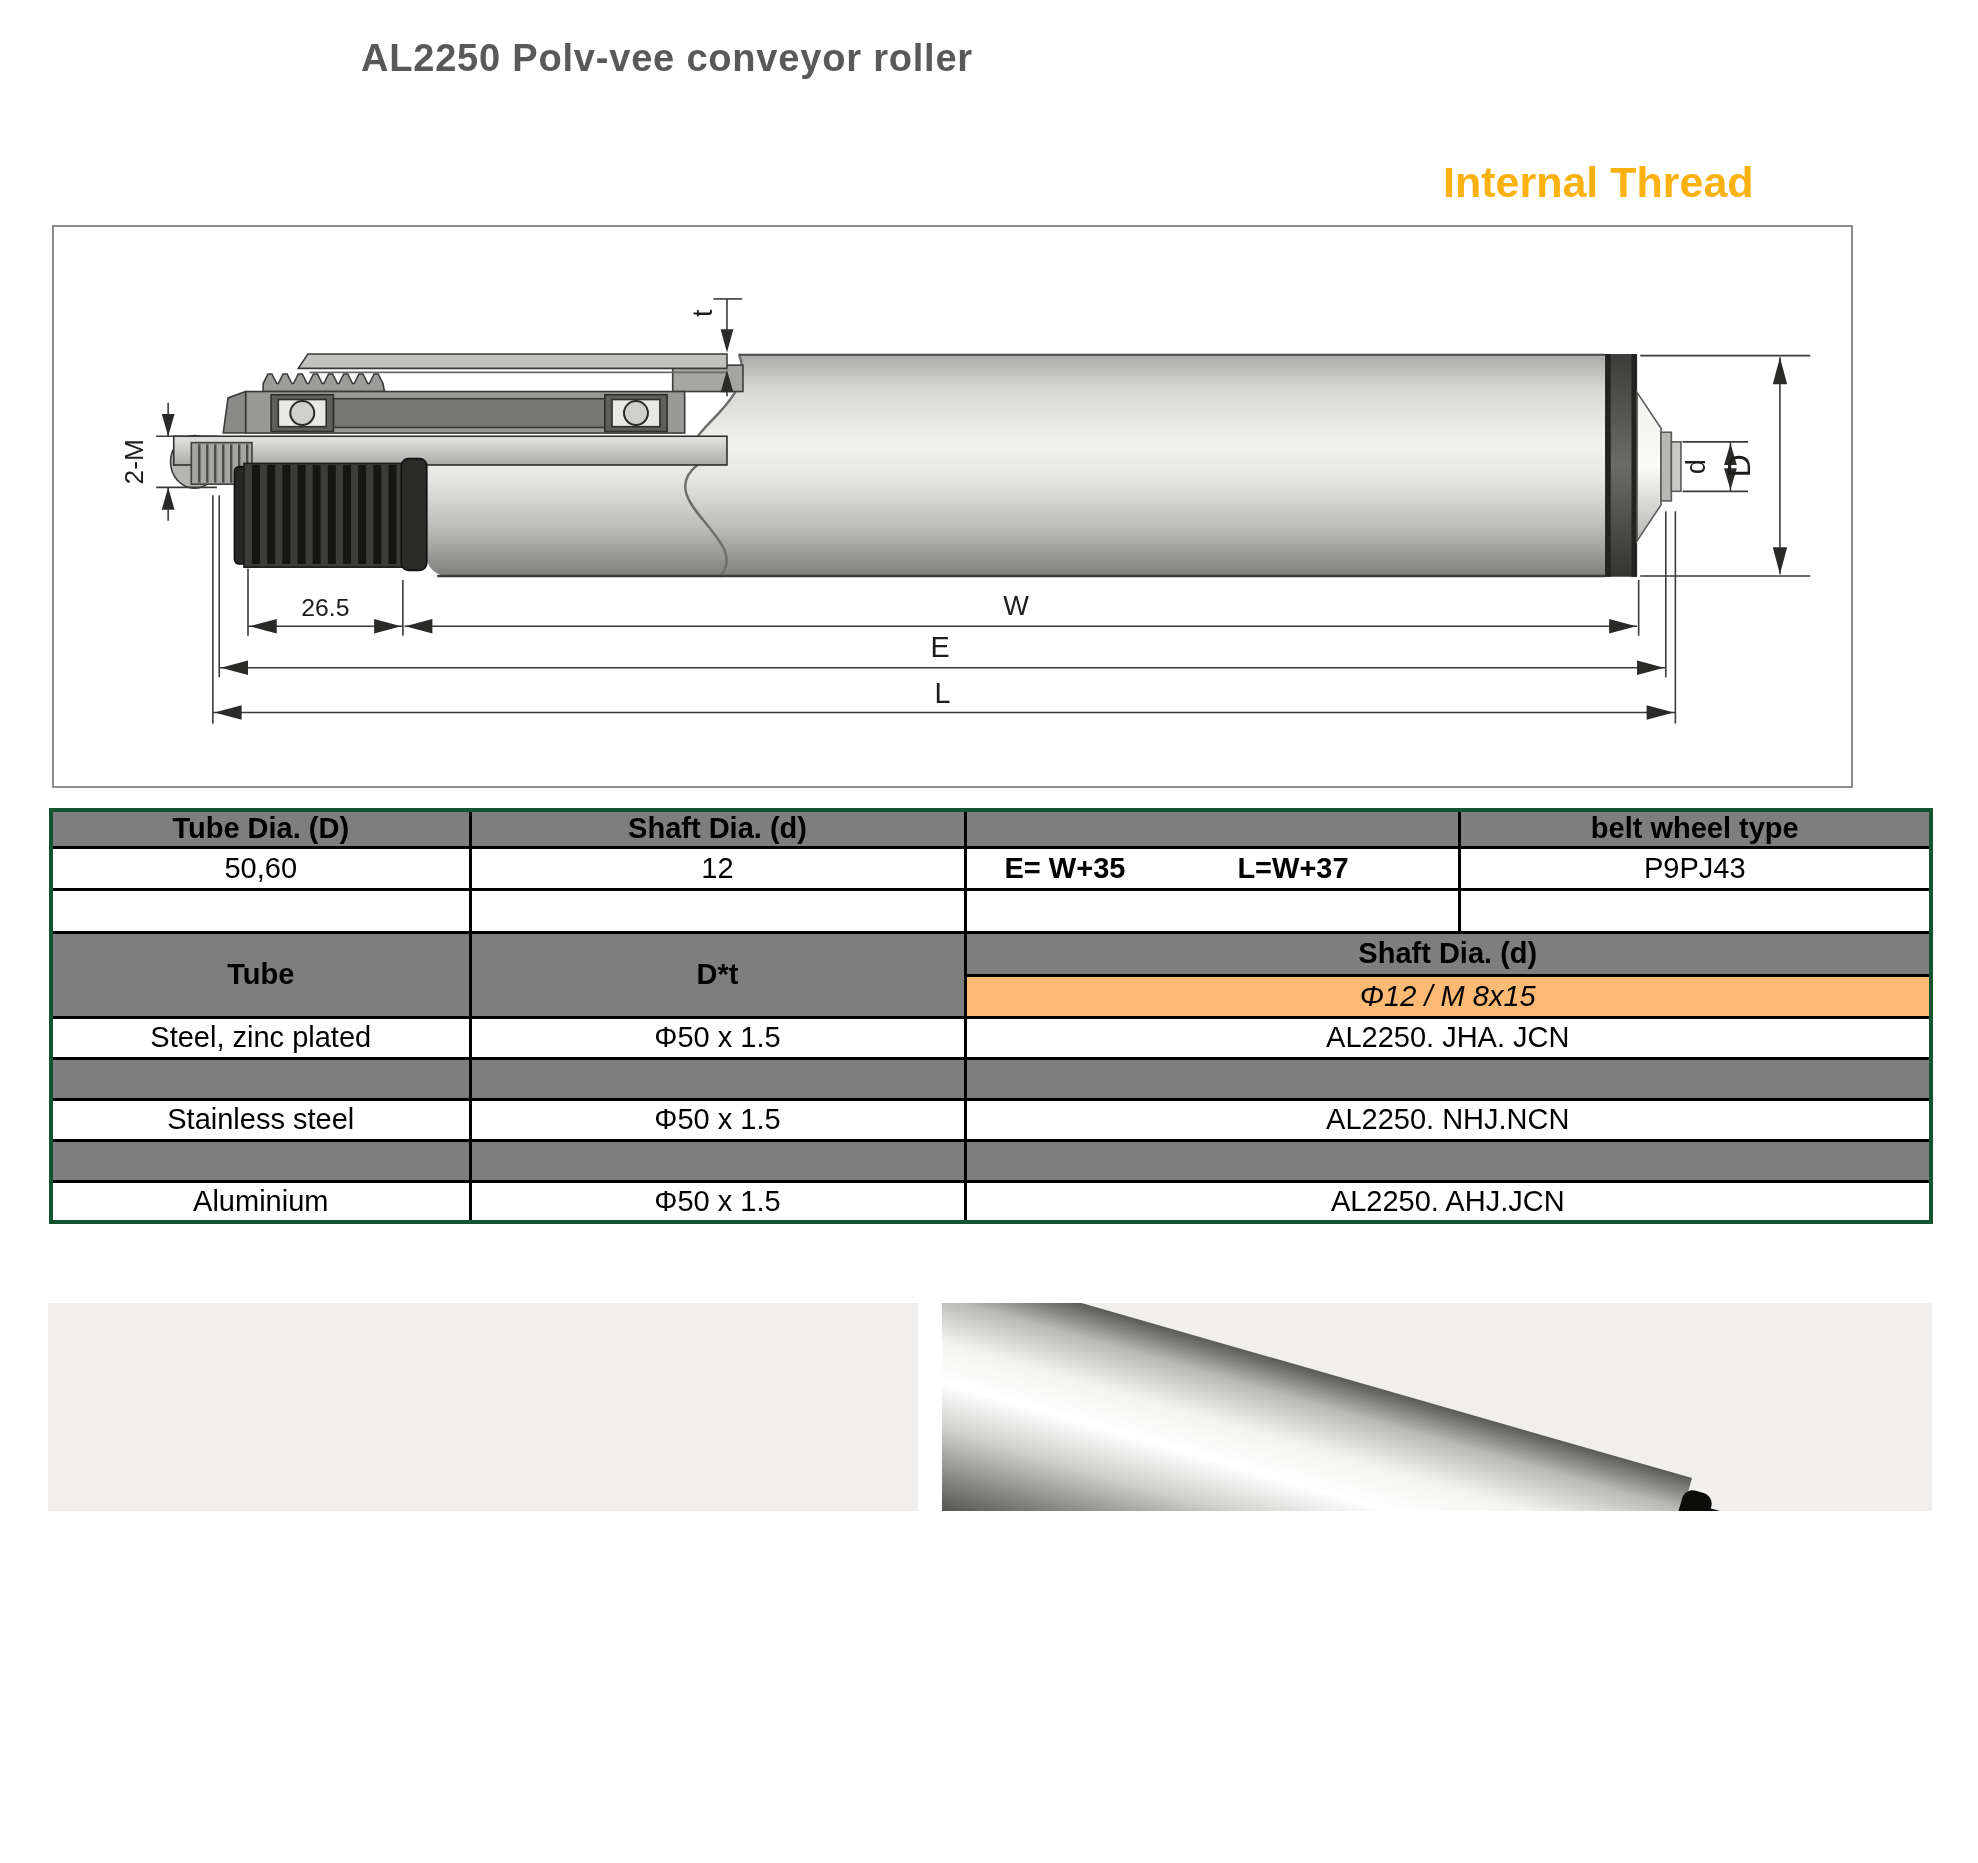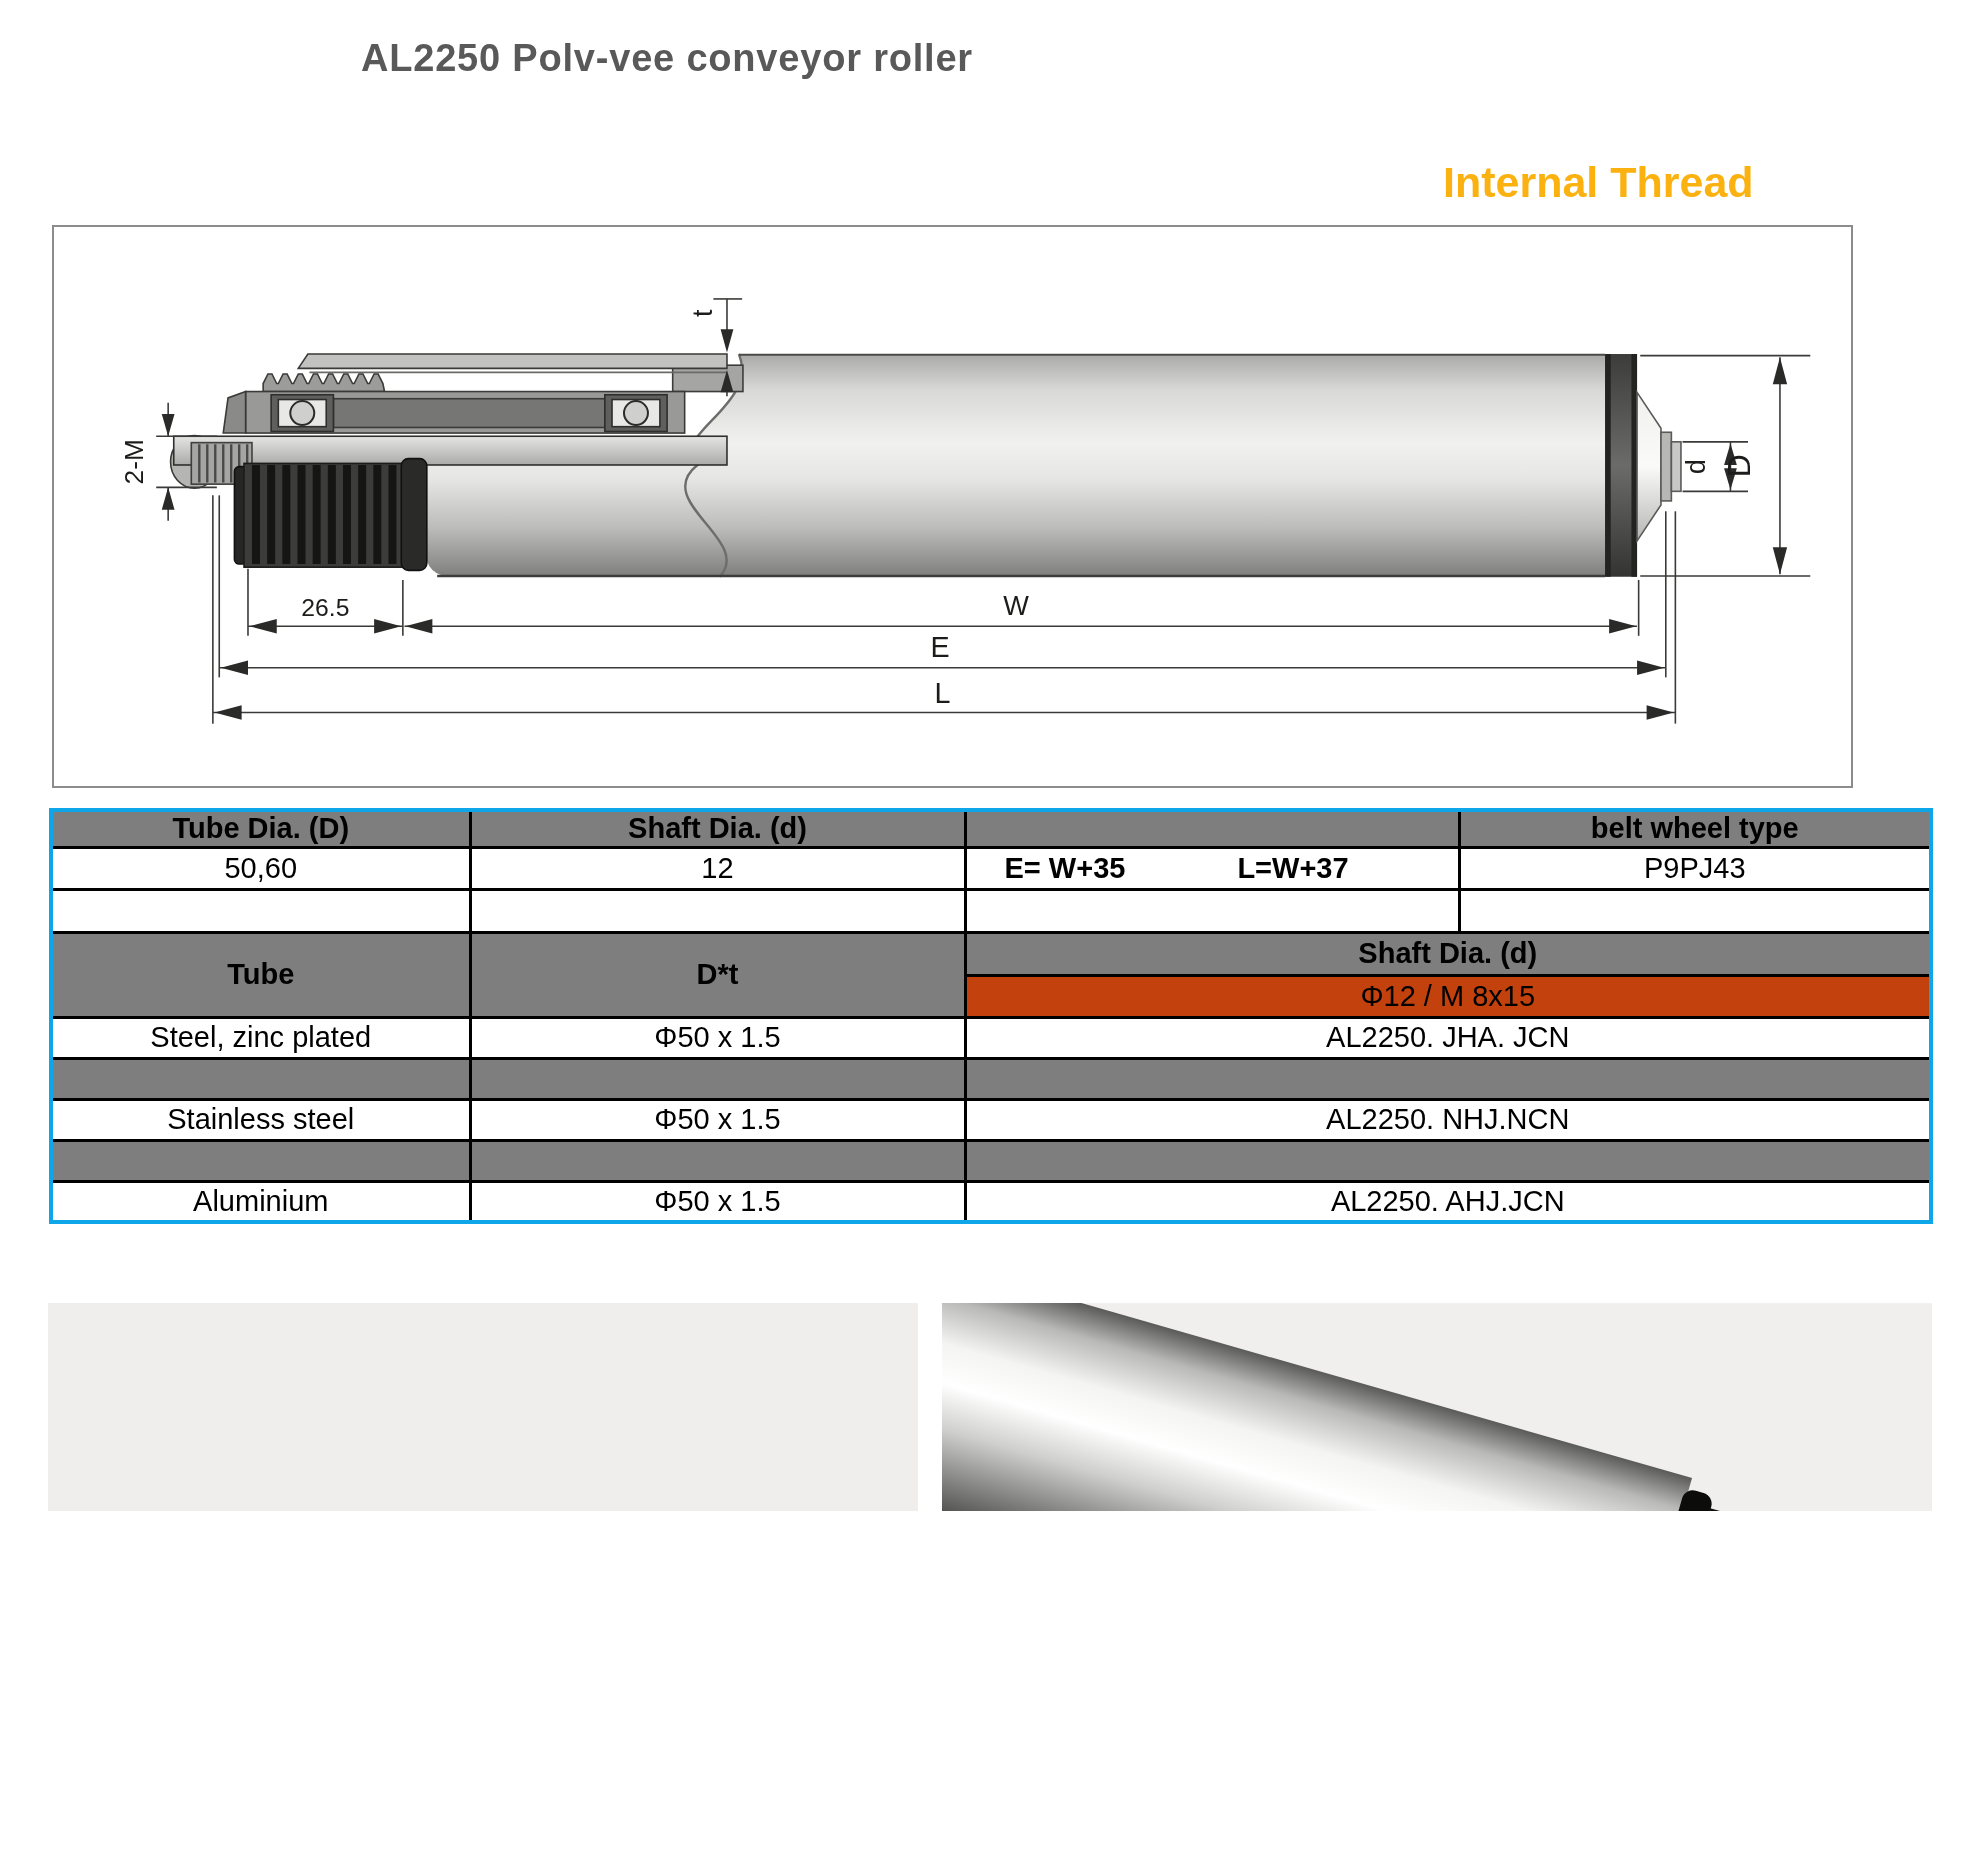--- a/index.html
+++ b/index.html
@@ -9,25 +9,25 @@
   .title{position:absolute;left:361px;top:37px;font-size:38px;font-weight:bold;
          color:#595959;letter-spacing:0.8px;white-space:nowrap;}
   .thread-label{position:absolute;left:1443px;top:158px;font-size:43px;font-weight:bold;
          color:#FBB110;white-space:nowrap;}
 
   .draw-box{position:absolute;left:52px;top:225px;width:1801px;height:563px;
          border:2.4px solid #8c8c8c;background:#ffffff;box-sizing:border-box;}
   .draw-box svg{display:block;width:100%;height:100%;}
 
   table.spec{position:absolute;left:49px;top:808px;width:1880px;
-         border-collapse:collapse;table-layout:fixed;border:4px solid #0ea5e9;}
+         border-collapse:collapse;table-layout:fixed;border:4px solid #14532d;}
   table.spec td{border:3.2px solid #000;padding:0;vertical-align:middle;text-align:center;
          font-size:29px;color:#000;overflow:hidden;}
   td.hdr{background:#7e7e7e;color:#ffffff;font-weight:bold;}
-  td.hdr-sub{background:#c2410c;color:#ffffff;font-weight:normal;font-size:27px;}
+  td.hdr-sub{background:#fdba74;color:#ffffff;font-weight:normal;font-size:27px;font-style:italic;}
   td.vbold{font-weight:normal;margin-top:8px;}
   td.formula-cell{text-align:left;}
   .formula-wrap{display:flex;gap:112px;padding-left:38px;font-weight:bold;}
 
   .photo{position:absolute;top:1303px;height:550px;}
   .photo-left{left:48px;width:870px;}
   .photo-right{left:942px;width:990px;}
   .photo svg{display:block;width:100%;height:100%;}
 
   text{font-family:"Liberation Sans",sans-serif;}

